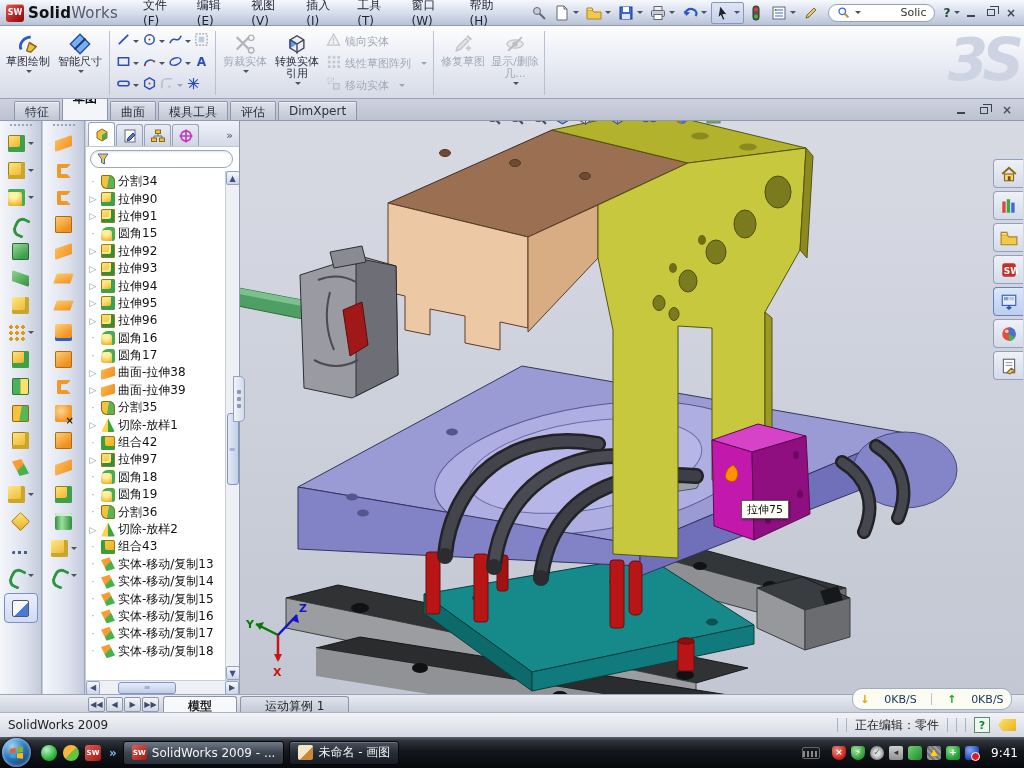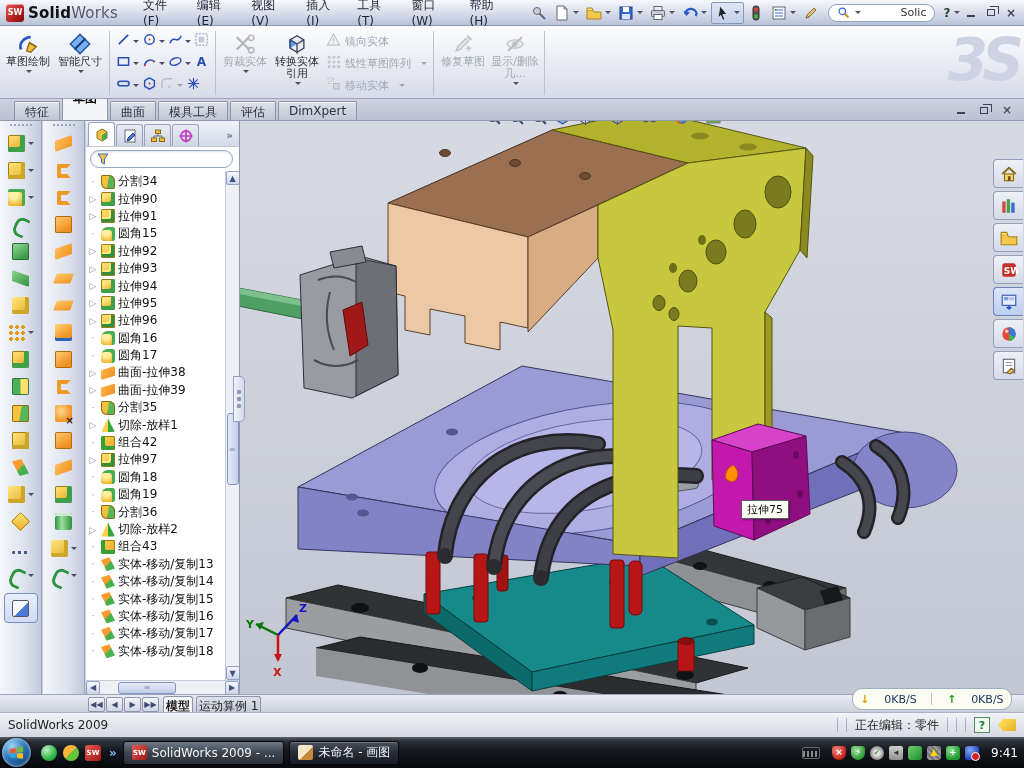--- a/index.html
+++ b/index.html
@@ -135,21 +135,21 @@
 .tp{width:30px;height:29px;background:linear-gradient(#eef1f7,#d4dae8);border:1px solid #94a0ba;border-right:none;border-radius:4px 0 0 4px;display:flex;align-items:center;justify-content:center;}
 .tp.active{background:linear-gradient(#dbe6fb,#bccdf0);border-color:#6a82b8;}
 .tp svg{width:18px;height:18px;}
 #vtooltip{position:absolute;left:501px;top:379px;background:#fffef6;border:1px solid #5a5a5a;font-size:11px;padding:1px 5px;color:#111;z-index:18;box-shadow:1px 1px 2px rgba(0,0,0,.35);}
 #splitter{position:absolute;left:-7px;top:255px;width:12px;height:46px;background:linear-gradient(90deg,#f2f4fa,#d2d9ea);border:1px solid #93a0bc;border-radius:0 5px 5px 0;display:flex;flex-direction:column;align-items:center;justify-content:center;gap:3px;z-index:16;}
 #splitter i{width:4px;height:4px;background:#8c98b4;border-radius:1px;}
 
 
 #bottomtabs{position:absolute;left:0;top:694px;width:1024px;height:18px;background:linear-gradient(#e9ebf1,#cbd0dc);border-top:1px solid #9aa4ba;display:flex;align-items:flex-end;padding-left:88px;z-index:10;}
 .navbtn{width:17px;height:15px;margin-right:1px;background:linear-gradient(#f2f4f8,#d0d6e2);border:1px solid #8d98b0;font-size:8px;color:#3c4a6e;display:flex;align-items:center;justify-content:center;border-radius:2px;}
-.btab{height:16px;padding:1px 2px;font-size:12px;color:#222;background:linear-gradient(#dde1ea,#c4cad8);border:1px solid #8b94aa;border-bottom:none;border-radius:3px 3px 0 0;margin-left:3px;}
+.btab{height:16px;padding:1px 24px;font-size:12px;color:#222;background:linear-gradient(#dde1ea,#c4cad8);border:1px solid #8b94aa;border-bottom:none;border-radius:3px 3px 0 0;margin-left:3px;}
 .btab.active{background:#f7f8fa;font-weight:bold;}
 
 
 #statusbar{position:absolute;left:0;top:712px;width:1024px;height:25px;background:linear-gradient(#f2f3f7,#d5d9e3);border-top:1px solid #aab2c4;display:flex;align-items:center;padding:0 8px;z-index:10;}
 #sb-right{margin-left:auto;display:flex;align-items:center;gap:8px;}
 .sbsep{width:1px;height:14px;background:#aab2c4;}
 #sb-help{width:16px;height:16px;border:1px solid #5a8a6a;background:#eef8ee;color:#1a7a3a;font-weight:bold;font-size:11px;display:flex;align-items:center;justify-content:center;}
 .tagicon{width:18px;height:12px;background:linear-gradient(135deg,#ffe26a,#e8b21e);clip-path:polygon(0 50%,25% 0,100% 0,100% 100%,25% 100%);position:relative;}
 
 

